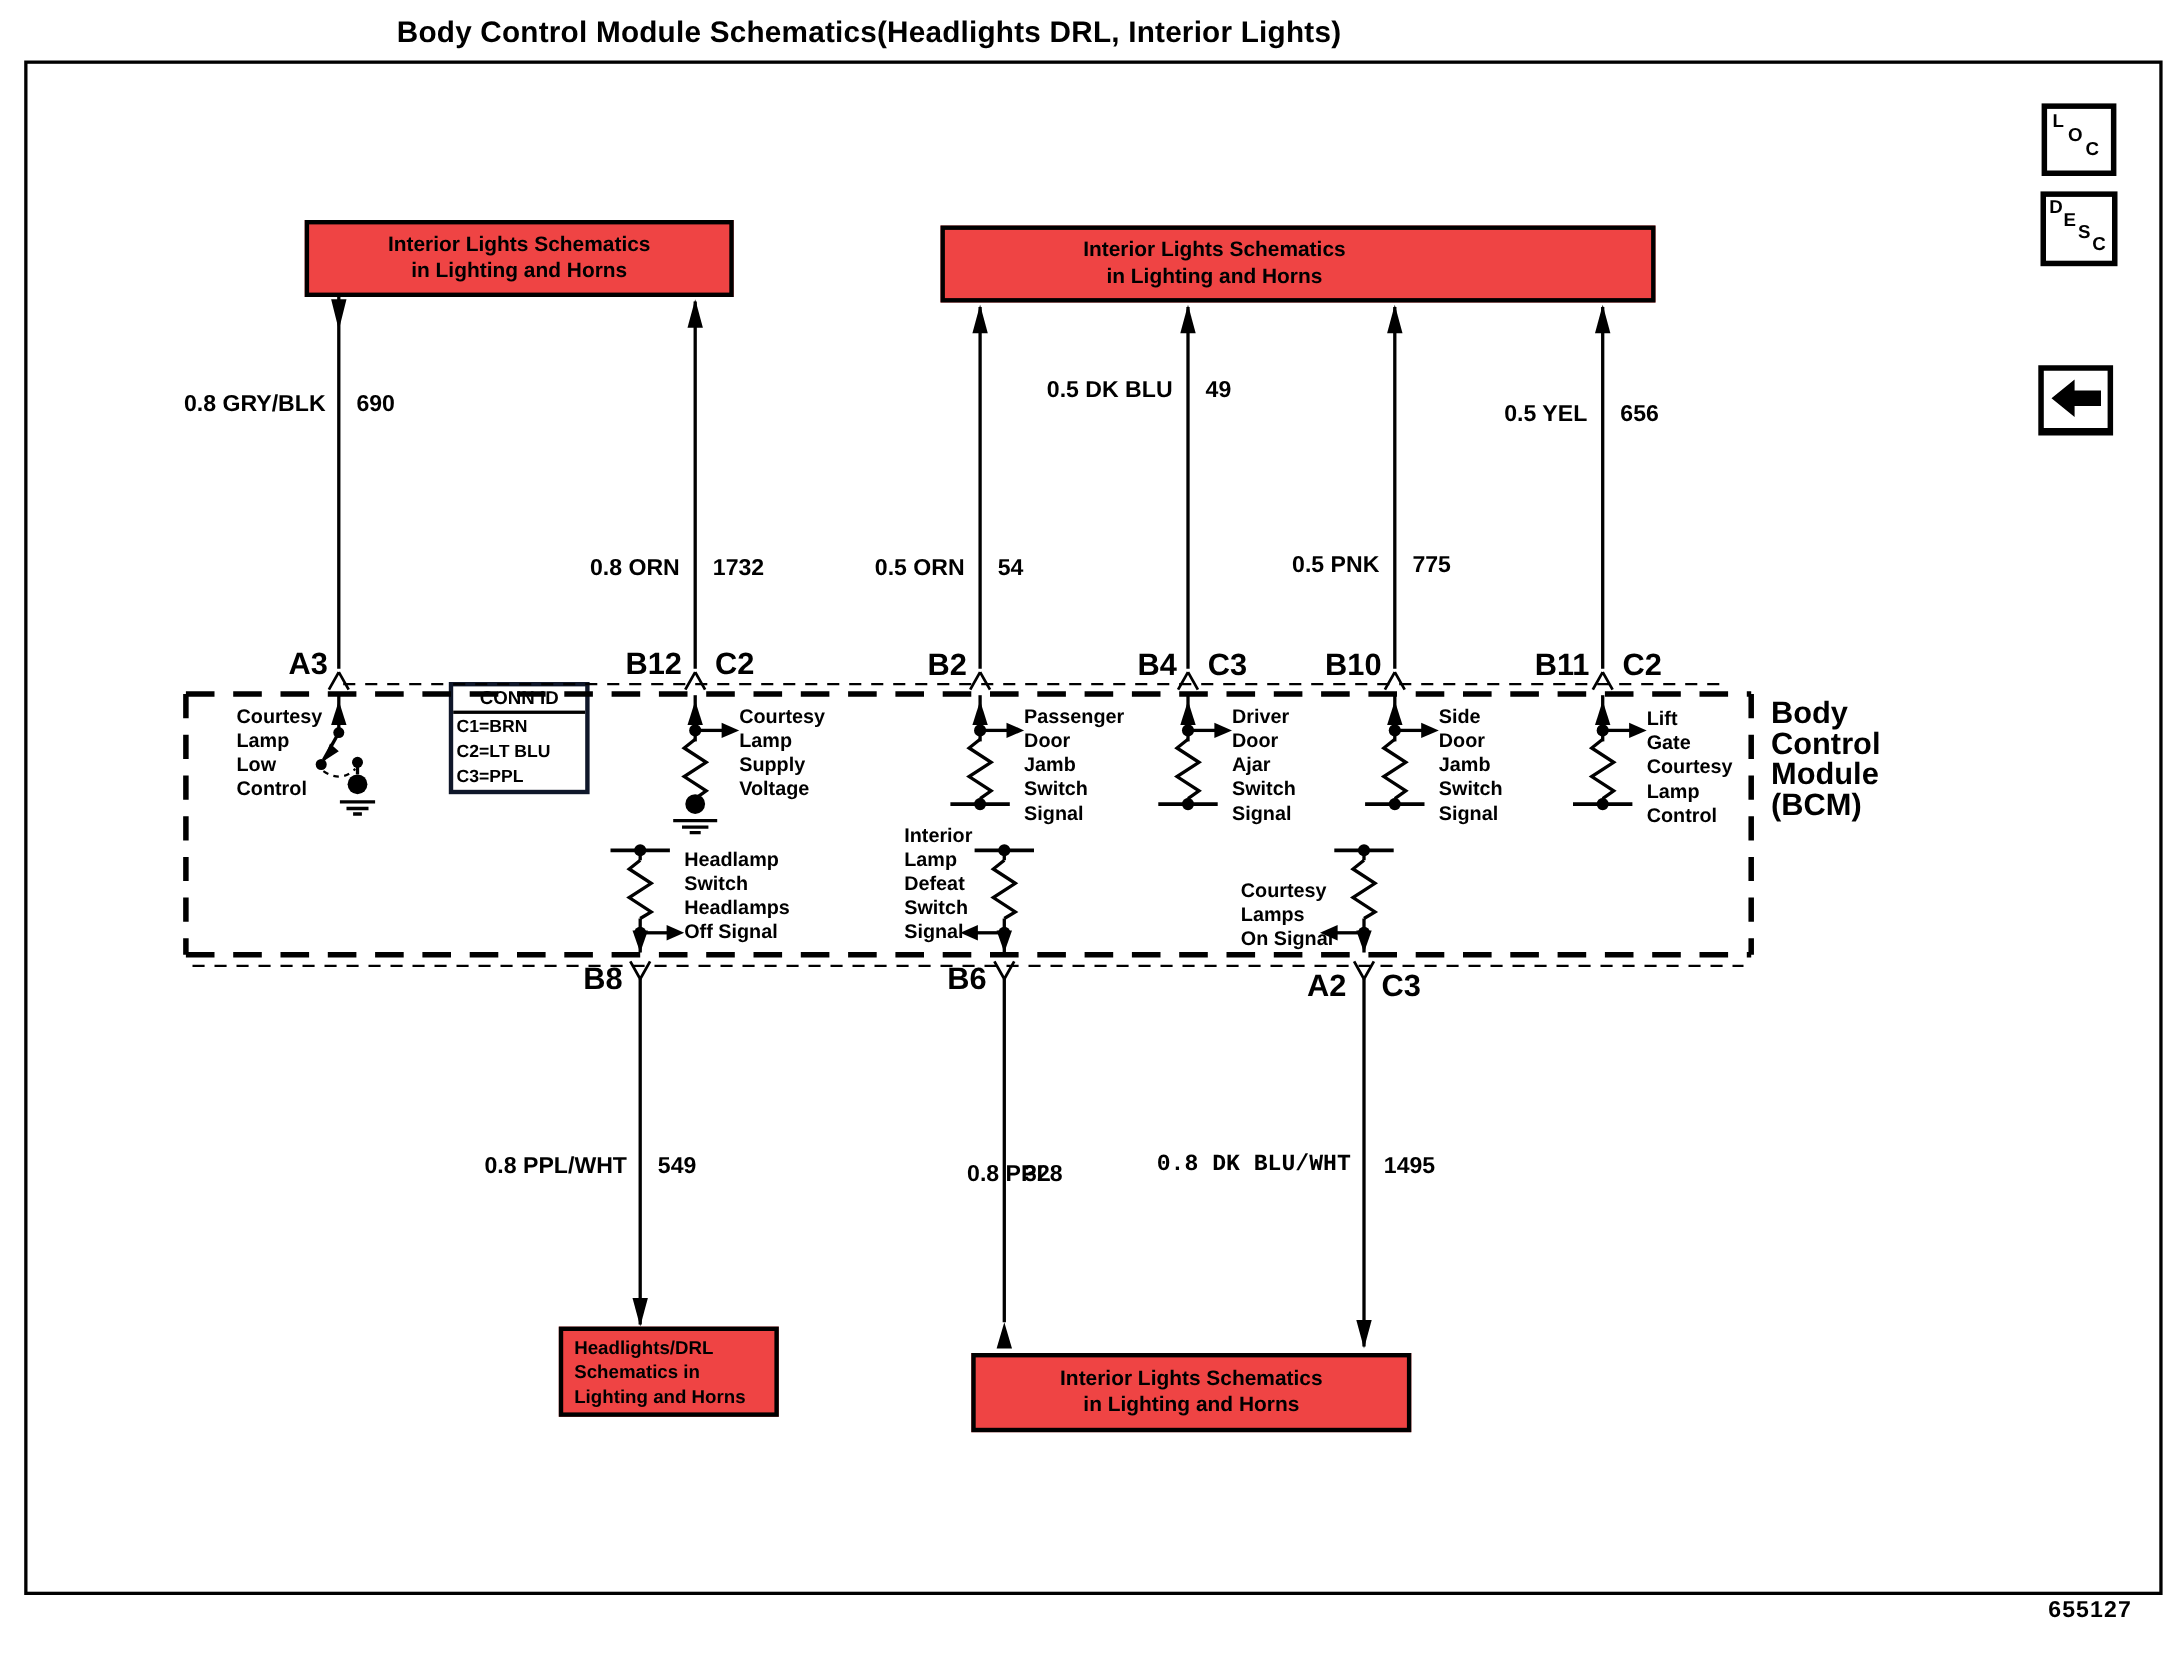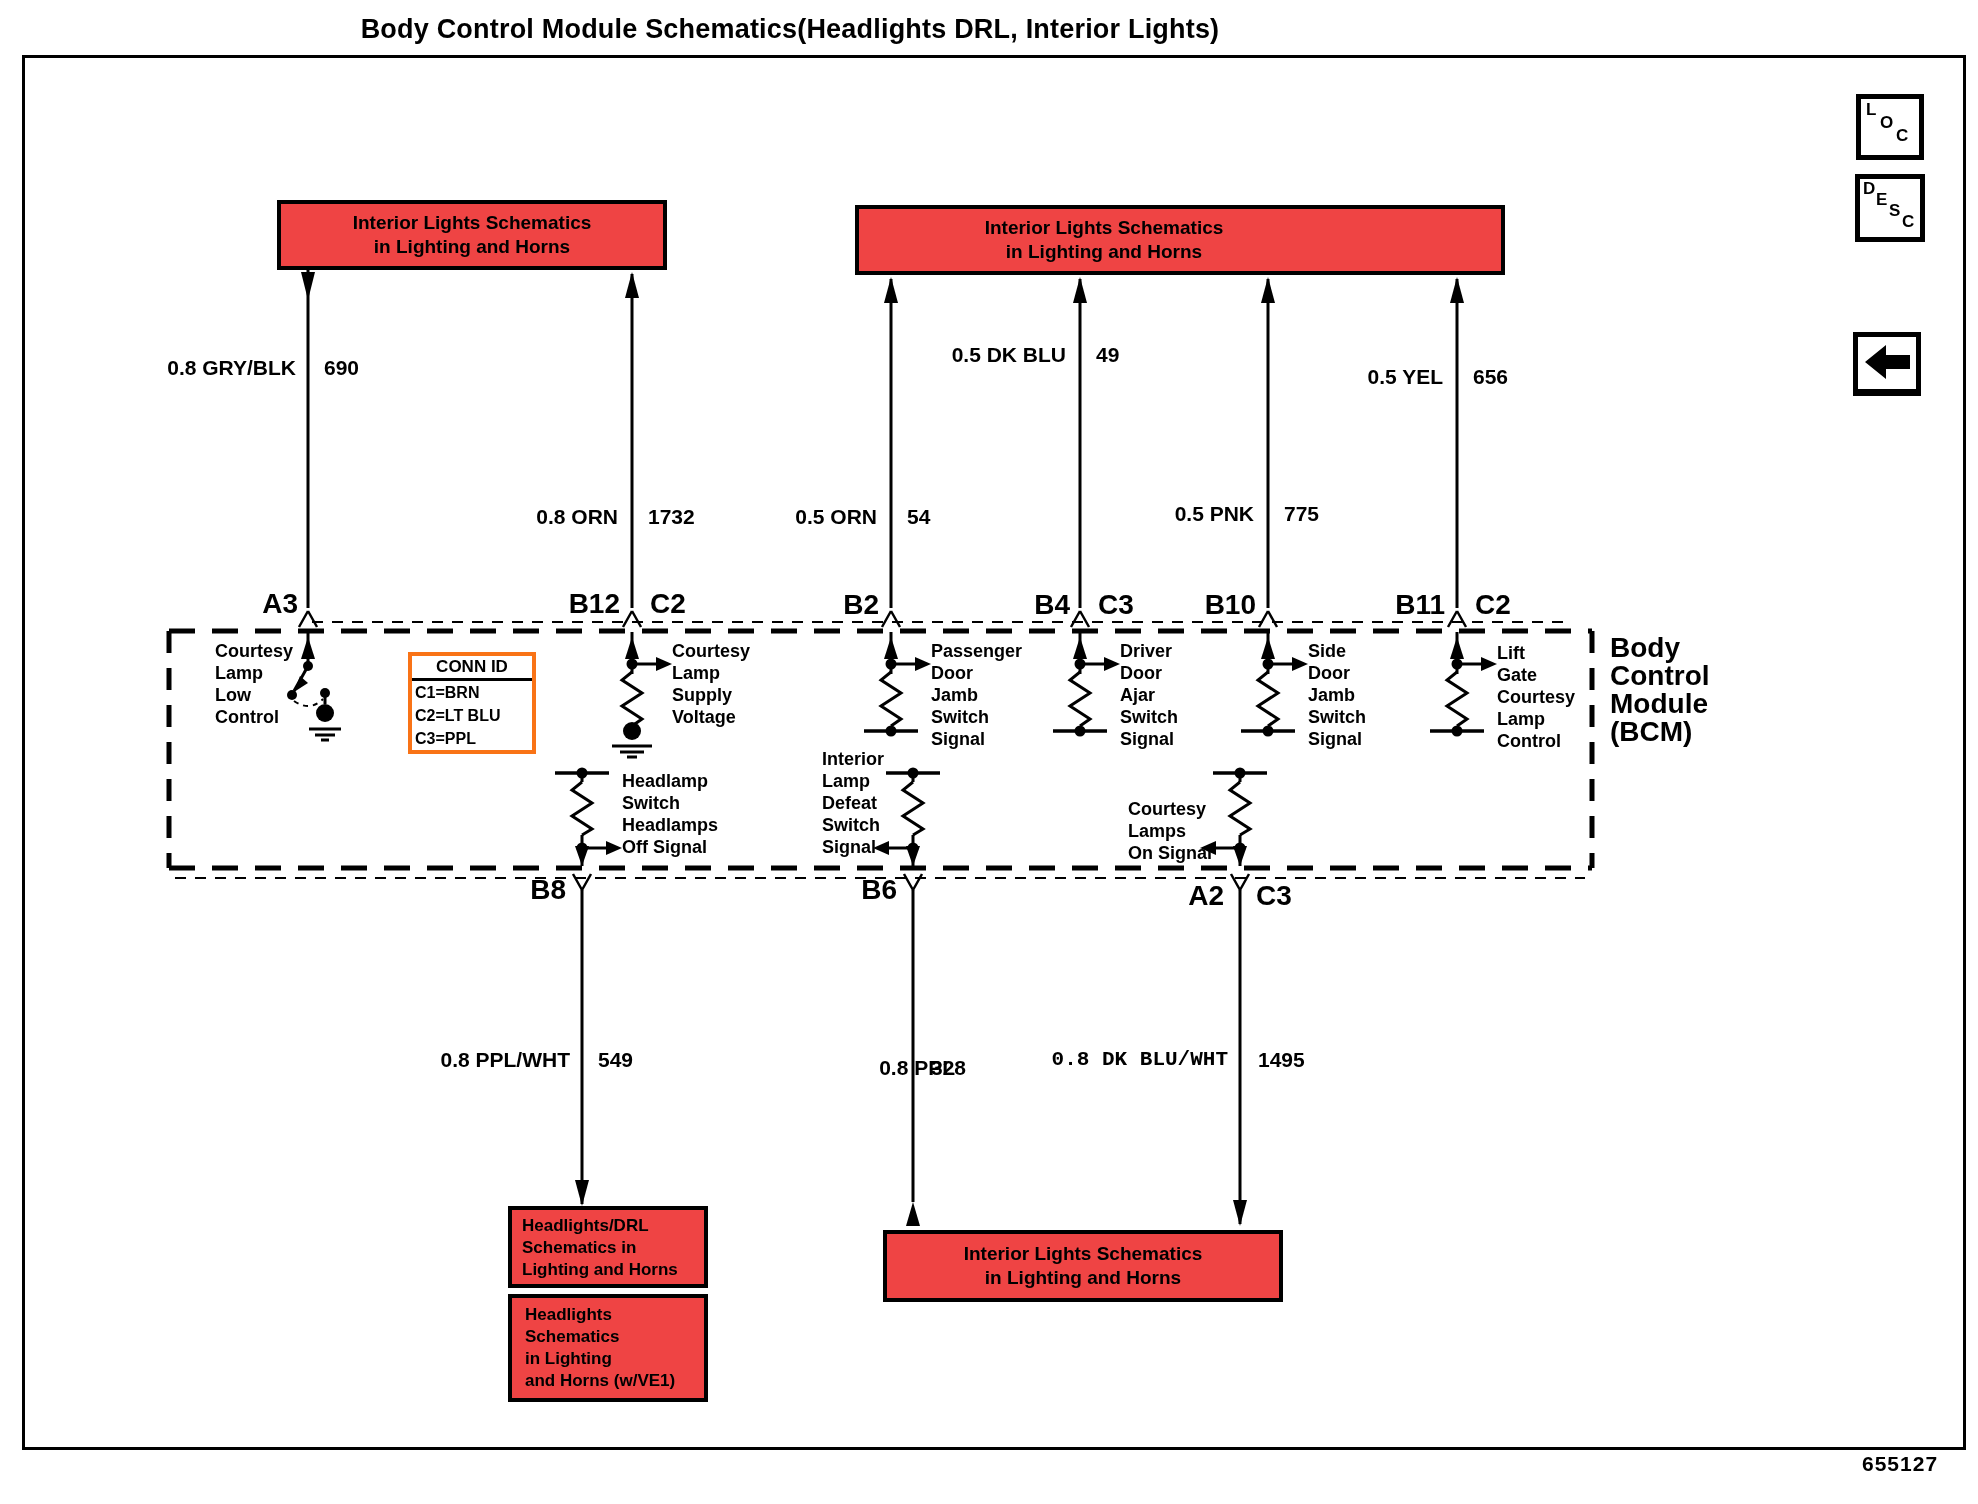--- a/index.html
+++ b/index.html
@@ -9,21 +9,21 @@
   .pin{position:absolute;font-weight:bold;font-size:28px;line-height:24px;}
   .fn{position:absolute;font-weight:bold;font-size:18px;line-height:22px;white-space:pre-line;}
   .title{position:absolute;left:0;top:14px;width:1580px;text-align:center;
          font-size:27px;font-weight:bold;letter-spacing:.2px;}
   .frame{position:absolute;left:22px;top:55px;width:1938px;height:1389px;border:3px solid #000;}
   .refbox{position:absolute;border:4px solid #000;background:#ef4444;}
   .refbox .txt{position:absolute;font-weight:bold;white-space:pre-line;}
   .ctr{text-align:center;}
   .sq{position:absolute;border:5px solid #000;background:#fff;}
   .sq span{position:absolute;font-weight:bold;font-size:17px;}
-  .connid{position:absolute;left:408px;top:652px;width:120px;border:4px solid #f97316;background:#fff;}
+  .connid{position:absolute;left:408px;top:620px;width:120px;border:4px solid #0f172a;background:#fff;}
   .connid .hd{font-weight:bold;font-size:17px;text-align:center;border-bottom:3px solid #000;padding:1px 0;}
   .connid .rw{font-weight:bold;font-size:16px;line-height:21px;padding:1px 3px;}
   svg{position:absolute;left:0;top:0;}
   .pagenum{position:absolute;left:1862px;top:1452px;font-size:21px;font-weight:bold;letter-spacing:1px;}
 </style>
 </head>
 <body>
 
 <div id="canvas">
 
@@ -53,26 +53,20 @@
   </div>
   <div class="refbox" style="left:855px;top:205px;width:642px;height:62px;">
     <div class="txt ctr" style="left:25px;top:7px;width:440px;font-size:19px;line-height:24px;">Interior Lights Schematics
 in Lighting and Horns</div>
   </div>
 
   <div class="refbox" style="left:508px;top:1206px;width:192px;height:74px;">
     <div class="txt" style="left:10px;top:5px;font-size:17px;line-height:22px;">Headlights/DRL
 Schematics in
 Lighting and Horns</div>
-  </div>
-  <div class="refbox" style="left:508px;top:1294px;width:192px;height:100px;">
-    <div class="txt" style="left:13px;top:6px;font-size:17px;line-height:22px;">Headlights
-Schematics
-in Lighting
-and Horns  (w/VE1)</div>
   </div>
   <div class="refbox" style="left:883px;top:1230px;width:392px;height:64px;">
     <div class="txt ctr" style="left:0;top:8px;width:100%;font-size:19px;line-height:24px;">Interior Lights Schematics
 in Lighting and Horns</div>
   </div>
 
   <div class="lbl" style="right:1682px;top:356px;">0.8 GRY/BLK</div>
   <div class="lbl" style="left:324px;top:356px;">690</div>
   <div class="lbl" style="right:1360px;top:505px;">0.8 ORN</div>
   <div class="lbl" style="left:648px;top:505px;">1732</div>

